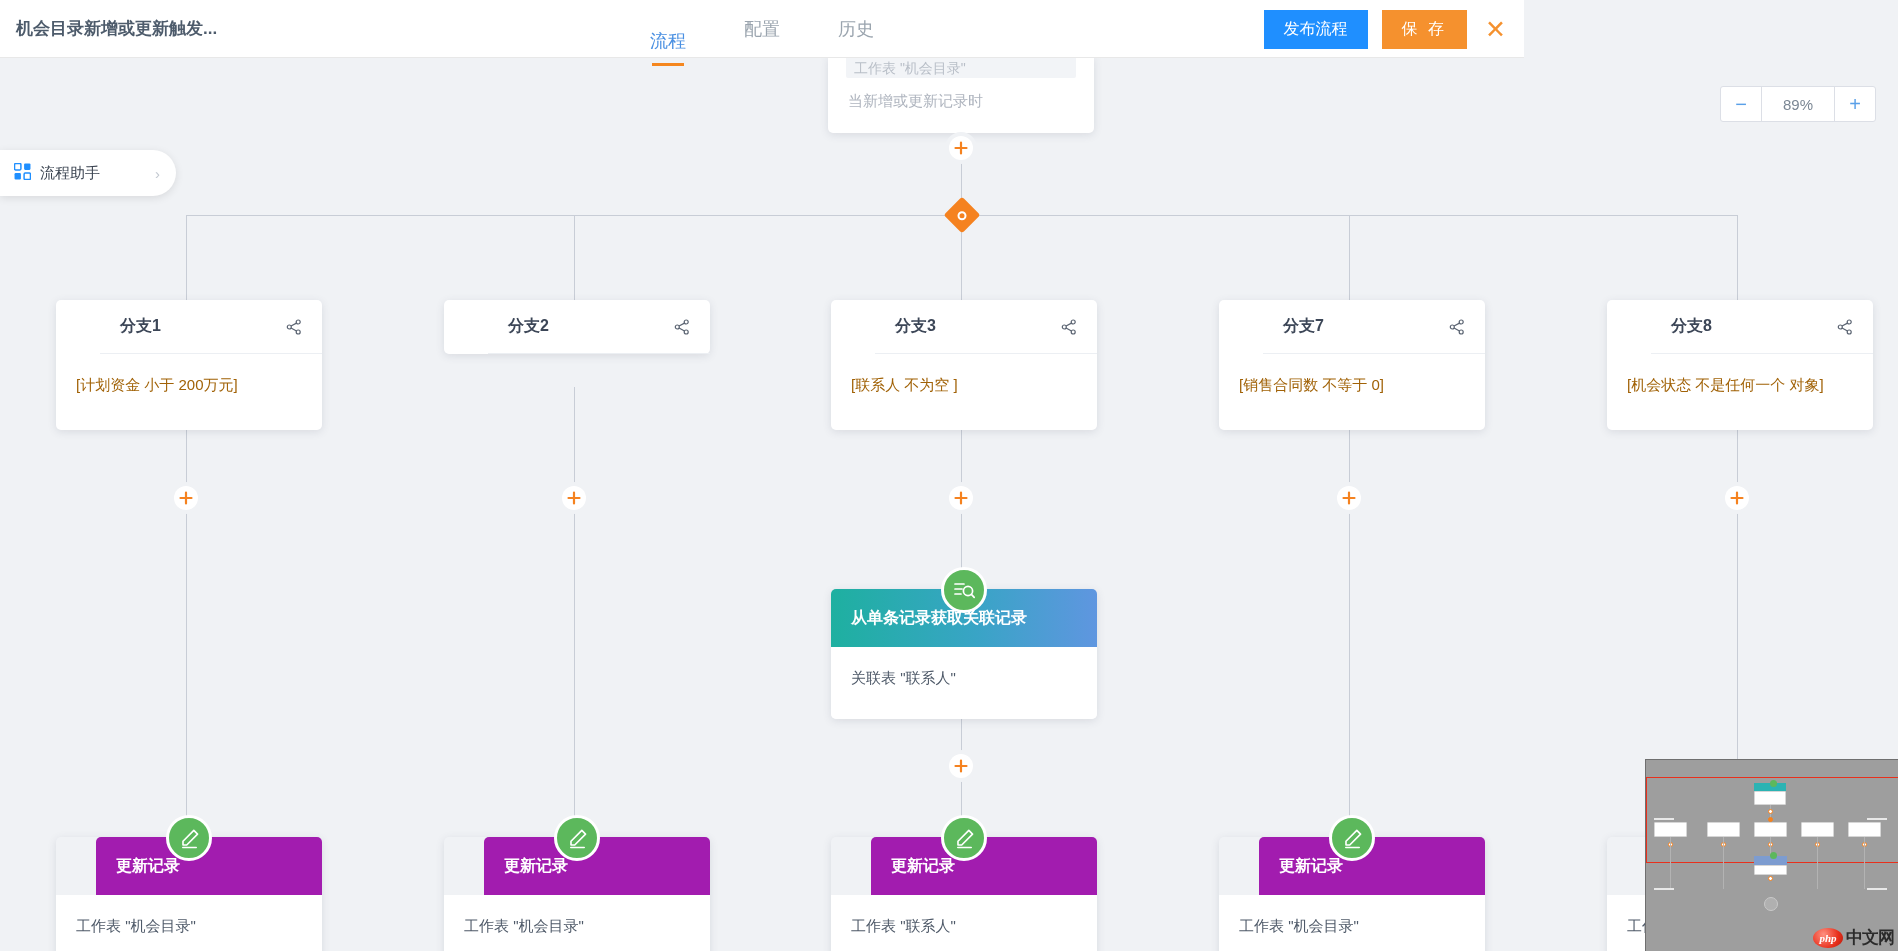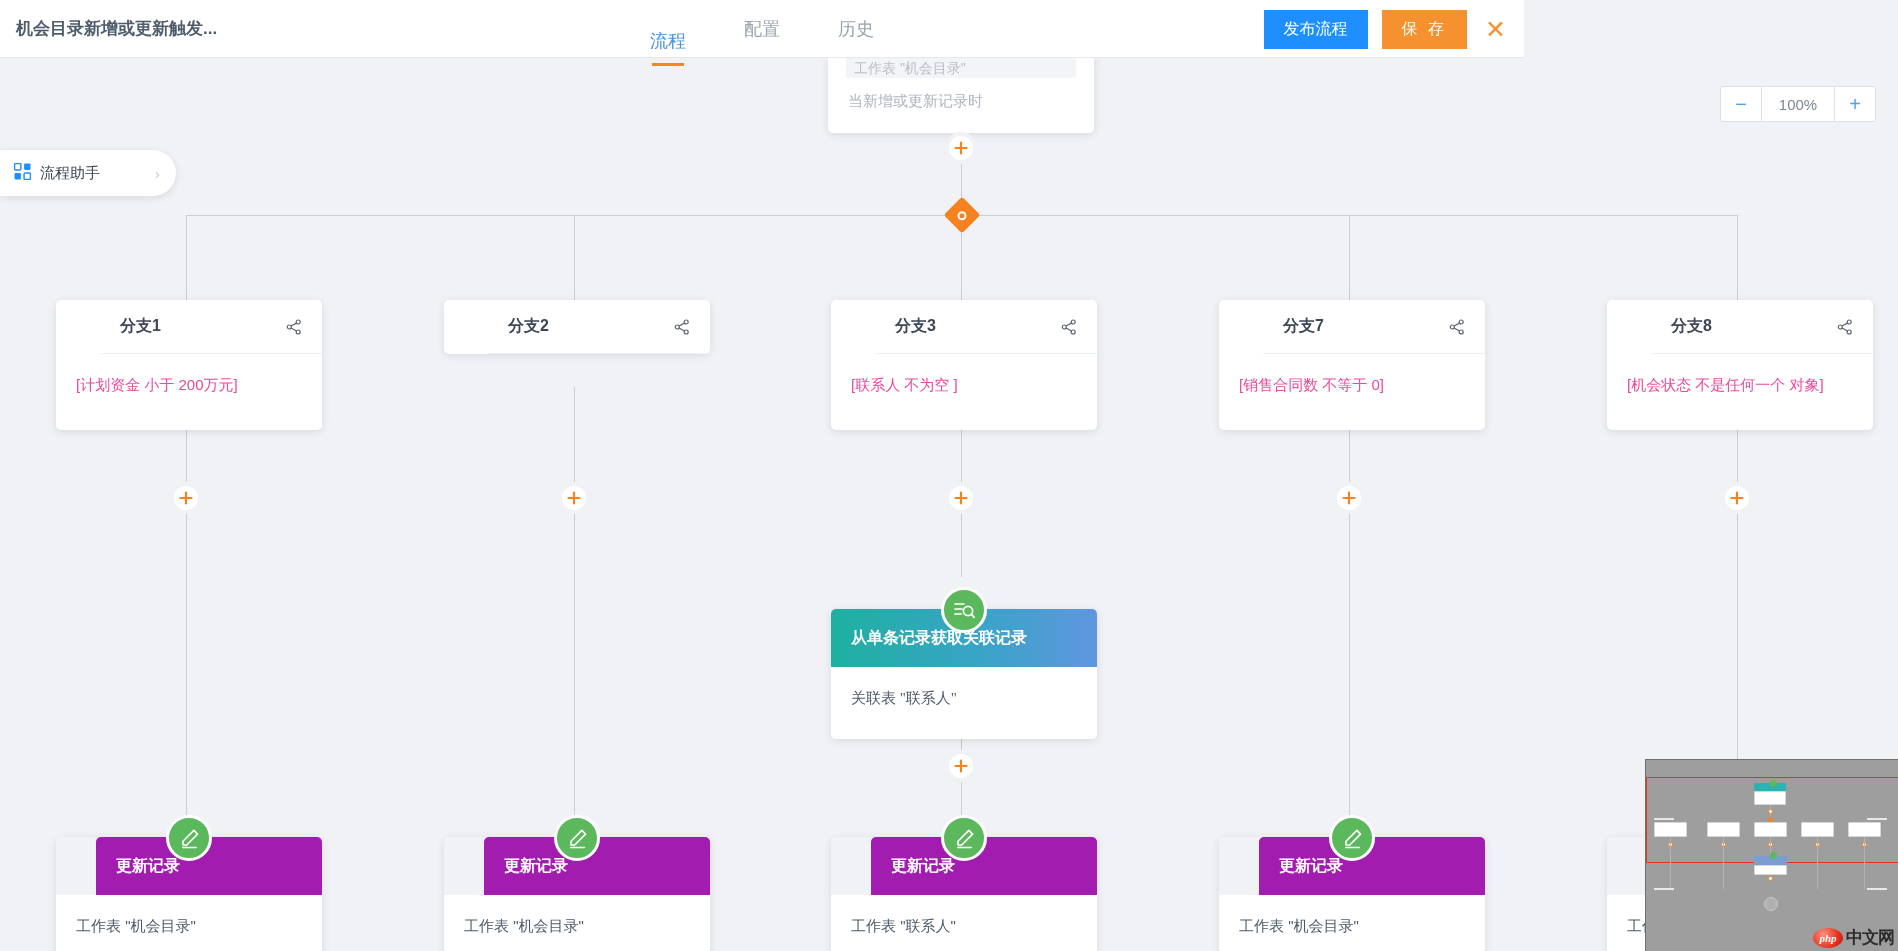--- a/index.html
+++ b/index.html
@@ -134,21 +134,21 @@
   .card-head-branch {
     height: 54px; display: flex; align-items: center;
     padding: 0 20px;
     border-bottom: 1px solid #eceff3;
     margin-left: 44px;
   }
   .branch-title { font-size: 16px; font-weight: bold; color: #3c4657; }
   .branch-share { margin-left: auto; color: #5b6472; cursor: pointer; display:flex; }
   .card-body {
     padding: 22px 20px;
-    font-size: 15px; color: #ec4899;
+    font-size: 15px; color: #a16207;
     min-height: 76px;
   }
 
   
   .trigger-card {
     position: absolute;
     width: 266px;
     background: #fff;
     border-radius: 0 0 5px 5px;
     box-shadow: 0 2px 9px rgba(60,70,90,.13);
@@ -267,21 +267,21 @@
     <button class="btn btn-publish">发布流程</button>
     <button class="btn btn-save">保 存</button>
     <div class="btn-close">✕</div>
   </div>
 </div>
 
 <div class="canvas">
 
   <div class="zoom-control">
     <div class="zoom-btn">−</div>
-    <div class="zoom-level">100%</div>
+    <div class="zoom-level">89%</div>
     <div class="zoom-btn">+</div>
   </div>
 
   <div class="assistant">
     <span>
       <svg width="17" height="17" viewBox="0 0 16 16">
         <rect x="0.5" y="0.5" width="6" height="6" rx="1" fill="none" stroke="#1f8fff" stroke-width="1.4"></rect>
         <rect x="9.5" y="0.5" width="6" height="6" rx="1" fill="#1f8fff"></rect>
         <rect x="0.5" y="9.5" width="6" height="6" rx="1" fill="#1f8fff"></rect>
         <rect x="9.5" y="9.5" width="6" height="6" rx="1" fill="none" stroke="#1f8fff" stroke-width="1.4"></rect>
@@ -416,21 +416,21 @@
     <svg width="14" height="14" viewBox="0 0 14 14">
         <path d="M7 1.5v11M1.5 7h11" stroke="#f5821f" stroke-width="2.2" stroke-linecap="round"></path>
       </svg>
   </div>
   <div class="plus-node" style="left:1725px; top:428px;">
     <svg width="14" height="14" viewBox="0 0 14 14">
         <path d="M7 1.5v11M1.5 7h11" stroke="#f5821f" stroke-width="2.2" stroke-linecap="round"></path>
       </svg>
   </div>
 
-  <div class="node" style="left:831px; top:551px;font-family:Liberation Serif, serif;">
+  <div class="node" style="left:831px; top:531px;">
     <div class="node-badge">
       <svg width="24" height="24" viewBox="0 0 24 24" fill="none" stroke="#fff" stroke-width="1.7" stroke-linecap="round">
         <path d="M3 6h9M3 11h7M3 16h6"></path>
         <circle cx="16" cy="13" r="4.6"></circle>
         <path d="M19.4 16.4 22.2 19.3"></path>
       </svg>
     </div>
     <div class="node-head teal">从单条记录获取关联记录</div>
     <div class="node-body">关联表 "联系人"</div>
   </div>

